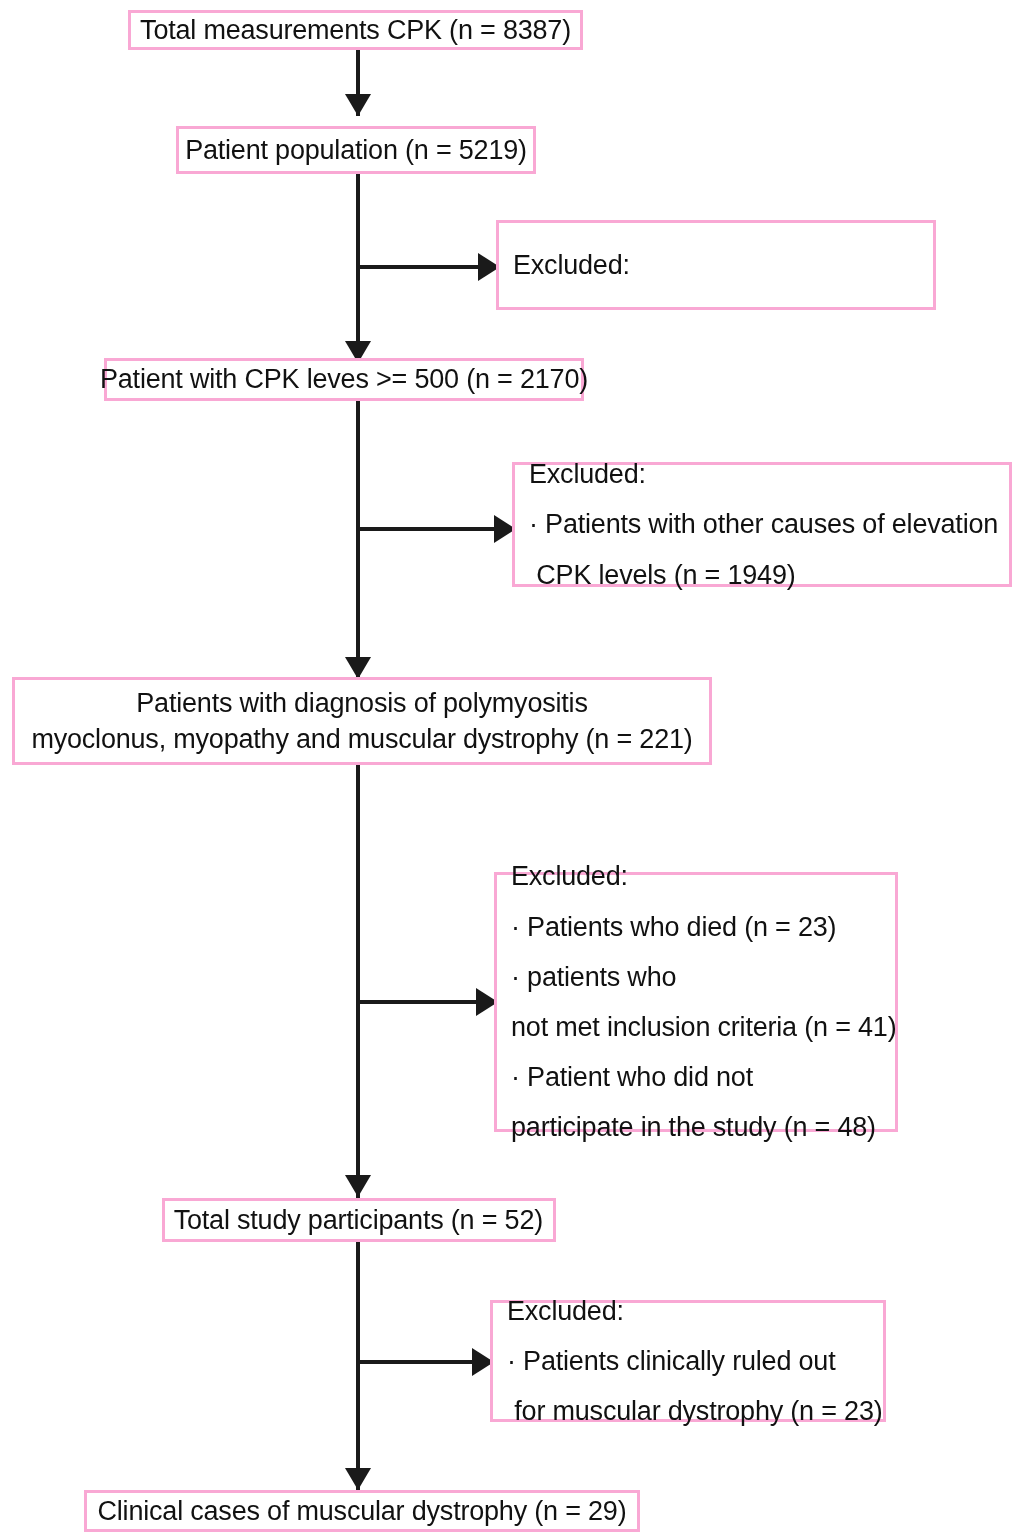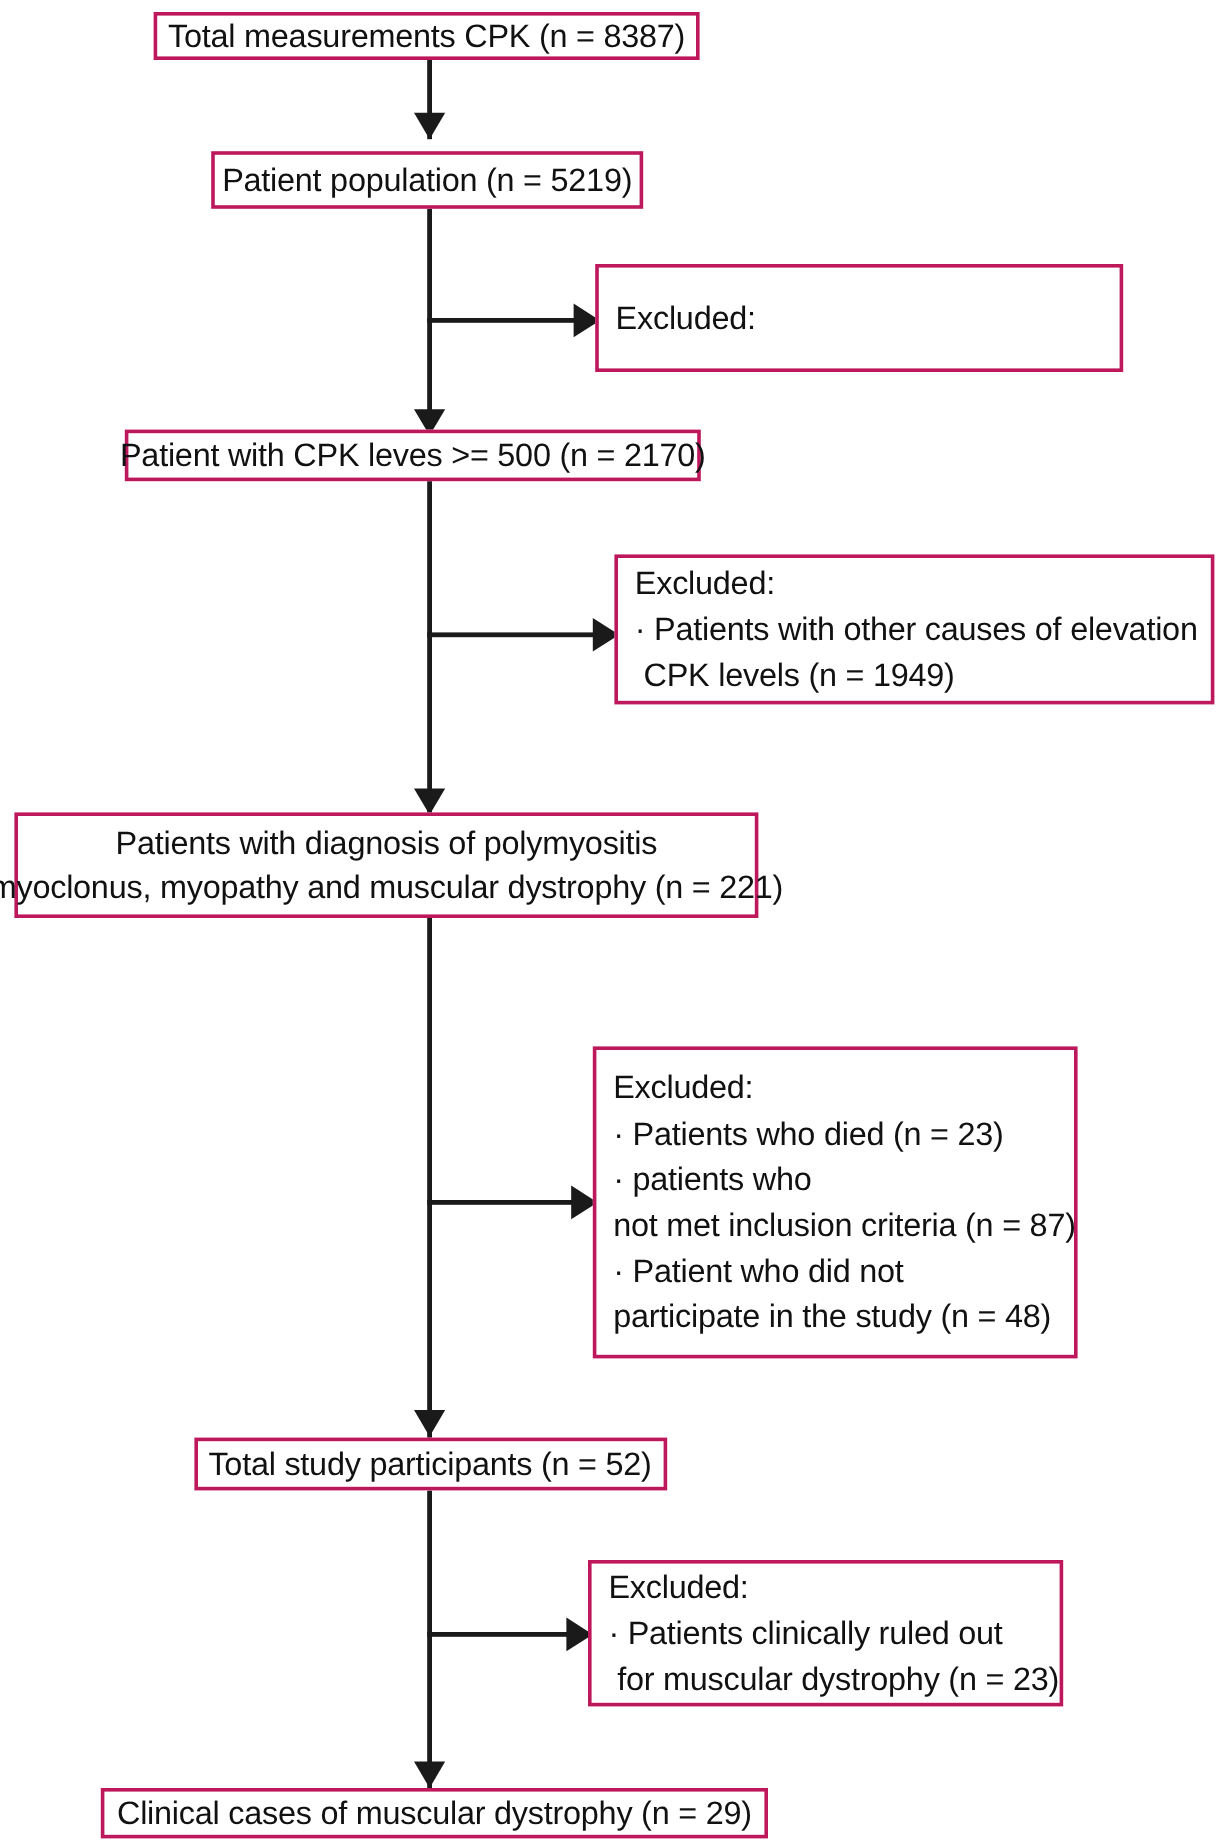--- a/index.html
+++ b/index.html
@@ -9,38 +9,38 @@
     color:#111111;
     -webkit-font-smoothing:none;
   }
   #canvas{position:relative;width:1024px;height:1536px;overflow:hidden;background:#fff;}
 
   
   .node{
     position:absolute;
     box-sizing:border-box;
     background:#ffffff;
-    border:3px solid #be185d;
+    border:3px solid #f9a8d4;
     display:flex;
     flex-direction:column;
     justify-content:center;
     z-index:3;
   }
   .node .line{
     white-space:pre;
     line-height:1.34;
     font-size:27px;
     letter-spacing:-0.2px;
   }
   
   .node.primary{align-items:center;text-align:center;}
   .node.primary .line{padding:0 10px;}
 
   
-  .node.excluded{align-items:flex-start;text-align:left;padding:10px 8px 10px 14px;}
+  .node.excluded{align-items:flex-start;text-align:left;padding:10px 8px 10px 14px;gap:12px;}
   .node.excluded .line{padding:1px 0;}
 
   
   .vline{position:absolute;background:#1a1a1a;width:4px;z-index:1;}
   .hline{position:absolute;background:#1a1a1a;height:4px;z-index:1;}
   .arrow-down{
     position:absolute;width:0;height:0;
     border-left:13px solid transparent;
     border-right:13px solid transparent;
     border-top:22px solid #1a1a1a;
@@ -97,30 +97,30 @@
   <div class="node primary" style="left:104px;top:358px;width:480px;height:43px;">
     <div class="line">Patient with CPK leves &gt;= 500 (n = 2170)</div>
   </div>
 
   <div class="node excluded" style="left:512px;top:462px;width:500px;height:125px;">
     <div class="line">Excluded:</div>
     <div class="line">· Patients with other causes of elevation</div>
     <div class="line"> CPK levels (n = 1949)</div>
   </div>
 
-  <div class="node primary" style="left:12px;top:677px;width:620px;height:88px;">
+  <div class="node primary" style="left:12px;top:677px;width:700px;height:88px;">
     <div class="line">Patients with diagnosis of polymyositis</div>
     <div class="line">myoclonus, myopathy and muscular dystrophy (n = 221)</div>
   </div>
 
   <div class="node excluded" style="left:494px;top:872px;width:404px;height:260px;">
     <div class="line">Excluded:</div>
     <div class="line">· Patients who died (n = 23)</div>
     <div class="line">· patients who</div>
-    <div class="line">not met inclusion criteria (n = 87)</div>
+    <div class="line">not met inclusion criteria (n = 41)</div>
     <div class="line">· Patient who did not</div>
     <div class="line">participate in the study (n = 48)</div>
   </div>
 
   <div class="node primary" style="left:162px;top:1198px;width:394px;height:44px;align-items:flex-end;">
     <div class="line">Total study participants (n = 52)</div>
   </div>
 
   <div class="node excluded" style="left:490px;top:1300px;width:396px;height:122px;">
     <div class="line">Excluded:</div>

